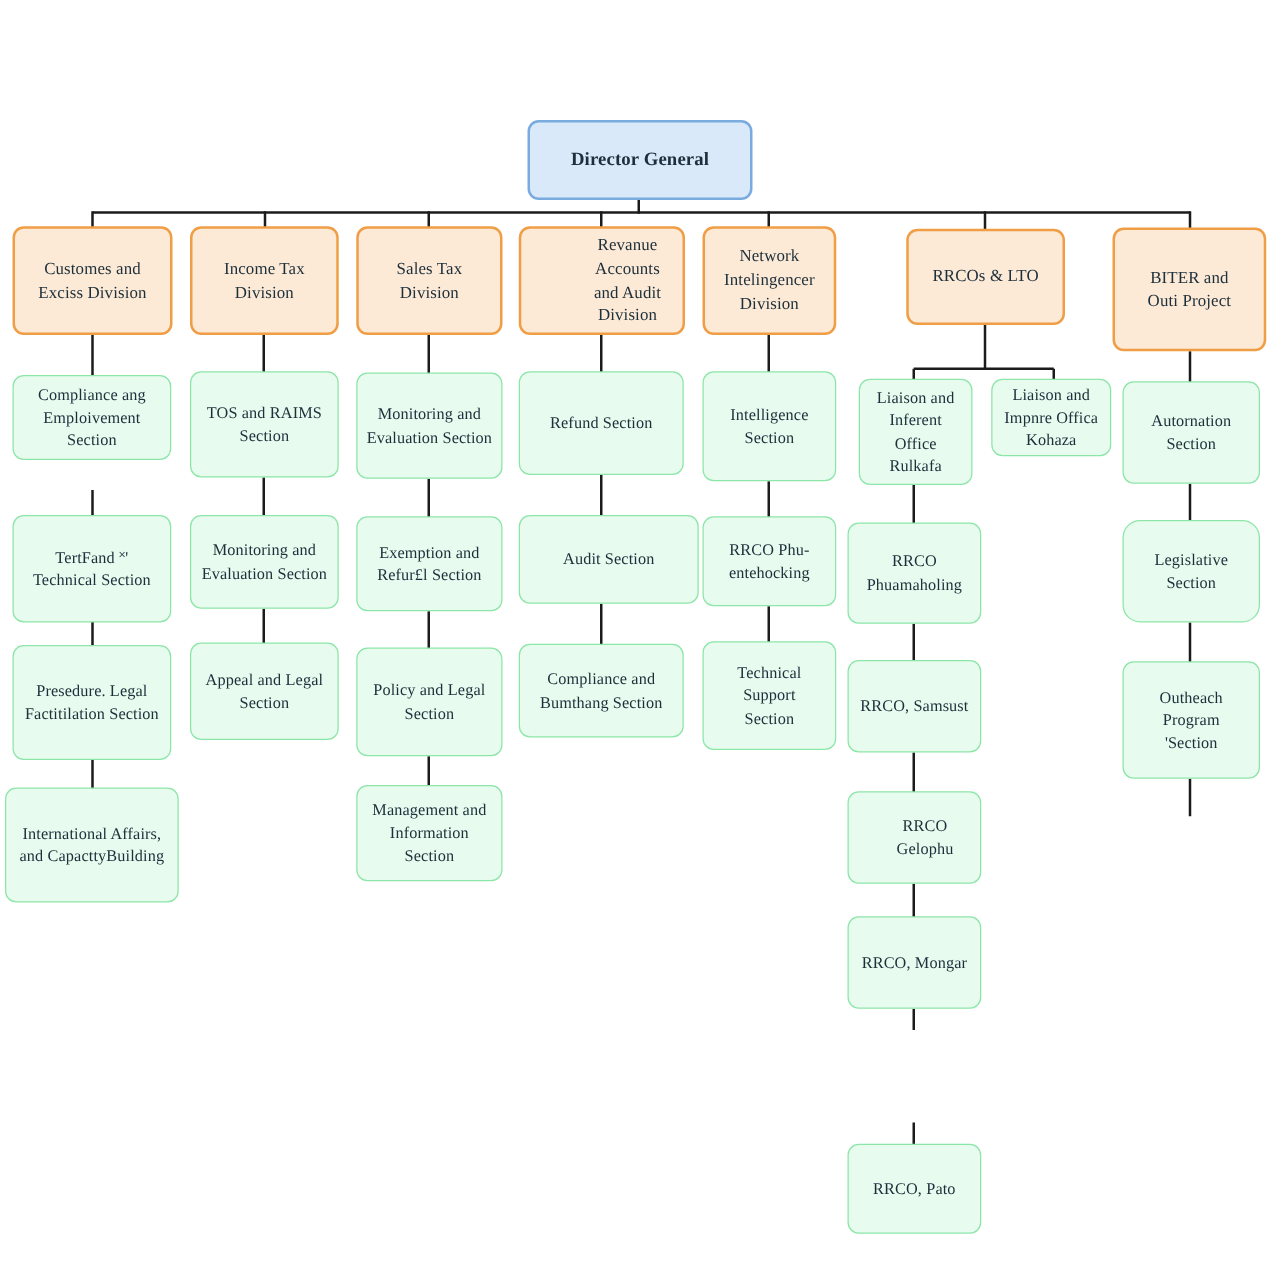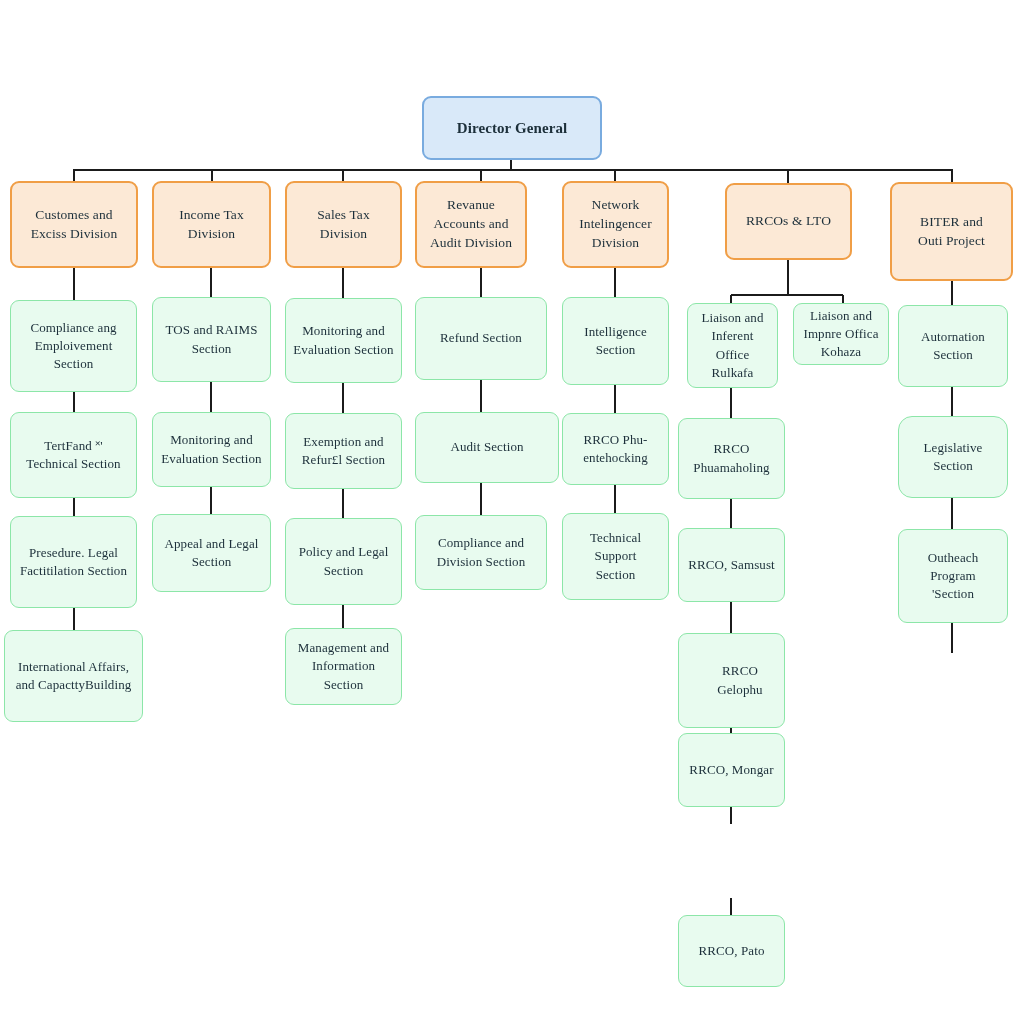--- a/index.html
+++ b/index.html
@@ -107,53 +107,53 @@
     <line class="cline" x1="952" y1="387" x2="952" y2="417"></line>
     <line class="cline" x1="952" y1="498" x2="952" y2="530"></line>
     <line class="cline" x1="952" y1="623" x2="952" y2="653"></line>
   </svg>
 
   <div class="node root" style="left:422px;top:96px;width:180px;height:64px;">Director General</div>
 
   <div class="node division" style="left:10px;top:181px;width:128px;height:87px;">Customes and Exciss Division</div>
   <div class="node division pad-mid" style="left:152px;top:181px;width:119px;height:87px;">Income Tax Division</div>
   <div class="node division pad-mid" style="left:285px;top:181px;width:117px;height:87px;">Sales Tax Division</div>
-  <div class="node division" style="left:415px;top:181px;width:112px;height:87px;">Revanue Accounts and Audit Division</div>
+  <div class="node division" style="left:415px;top:181px;width:133px;height:87px;padding-left:48px;">Revanue Accounts and Audit Division</div>
   <div class="node division" style="left:562px;top:181px;width:107px;height:87px;">Network Intelingencer Division</div>
   <div class="node division" style="left:725px;top:183px;width:127px;height:77px;">RRCOs &amp; LTO</div>
   <div class="node division pad-wide" style="left:890px;top:182px;width:123px;height:99px;">BITER and Outi Project</div>
 
-  <div class="node section" style="left:10px;top:300px;width:127px;height:92px;">Compliance ang Emploivement Section</div>
+  <div class="node section" style="left:10px;top:300px;width:127px;height:68px;">Compliance ang Emploivement Section</div>
   <div class="node section" style="left:10px;top:412px;width:127px;height:86px;">TertFand ˟' Technical Section</div>
   <div class="node section" style="left:10px;top:516px;width:127px;height:92px;">Presedure. Legal Factitilation Section</div>
   <div class="node section" style="left:4px;top:630px;width:139px;height:92px;">International Affairs, and CapacttyBuilding</div>
 
   <div class="node section" style="left:152px;top:297px;width:119px;height:85px;">TOS and RAIMS Section</div>
   <div class="node section" style="left:152px;top:412px;width:119px;height:75px;">Monitoring and Evaluation Section</div>
   <div class="node section" style="left:152px;top:514px;width:119px;height:78px;">Appeal and Legal Section</div>
 
   <div class="node section" style="left:285px;top:298px;width:117px;height:85px;">Monitoring and Evaluation Section</div>
   <div class="node section" style="left:285px;top:413px;width:117px;height:76px;">Exemption and Refur£l Section</div>
   <div class="node section pad-mid" style="left:285px;top:518px;width:117px;height:87px;">Policy and Legal Section</div>
   <div class="node section" style="left:285px;top:628px;width:117px;height:77px;">Management and Information Section</div>
 
   <div class="node section" style="left:415px;top:297px;width:132px;height:83px;">Refund Section</div>
   <div class="node section" style="left:415px;top:412px;width:144px;height:71px;">Audit Section</div>
-  <div class="node section" style="left:415px;top:515px;width:132px;height:75px;">Compliance and Division Section</div>
+  <div class="node section" style="left:415px;top:515px;width:132px;height:75px;">Compliance and Bumthang Section</div>
 
   <div class="node section" style="left:562px;top:297px;width:107px;height:88px;">Intelligence Section</div>
   <div class="node section" style="left:562px;top:413px;width:107px;height:72px;">RRCO Phu-entehocking</div>
   <div class="node section pad-mid" style="left:562px;top:513px;width:107px;height:87px;">Technical Support Section</div>
 
   <div class="node section" style="left:687px;top:303px;width:91px;height:85px;">Liaison and Inferent Office Rulkafa</div>
   <div class="node section" style="left:793px;top:303px;width:96px;height:62px;">Liaison and Impnre Offica Kohaza</div>
 
   <div class="node section" style="left:678px;top:418px;width:107px;height:81px;">RRCO Phuamaholing</div>
   <div class="node section" style="left:678px;top:528px;width:107px;height:74px;">RRCO, Samsust</div>
-  <div class="node section" style="left:678px;top:633px;width:107px;height:95px;padding-left:24px;">RRCO Gelophu</div>
+  <div class="node section" style="left:678px;top:633px;width:107px;height:74px;padding-left:24px;">RRCO Gelophu</div>
   <div class="node section" style="left:678px;top:733px;width:107px;height:74px;">RRCO, Mongar</div>
   <div class="node section" style="left:678px;top:915px;width:107px;height:72px;">RRCO, Pato</div>
 
   <div class="node section" style="left:898px;top:305px;width:110px;height:82px;">Autornation Section</div>
   <div class="node section" style="left:898px;top:416px;width:110px;height:82px;border-radius:14px;">Legislative Section</div>
   <div class="node section pad-mid" style="left:898px;top:529px;width:110px;height:94px;">Outheach Program 'Section</div>
 
 </div>
 
 </body></html>

